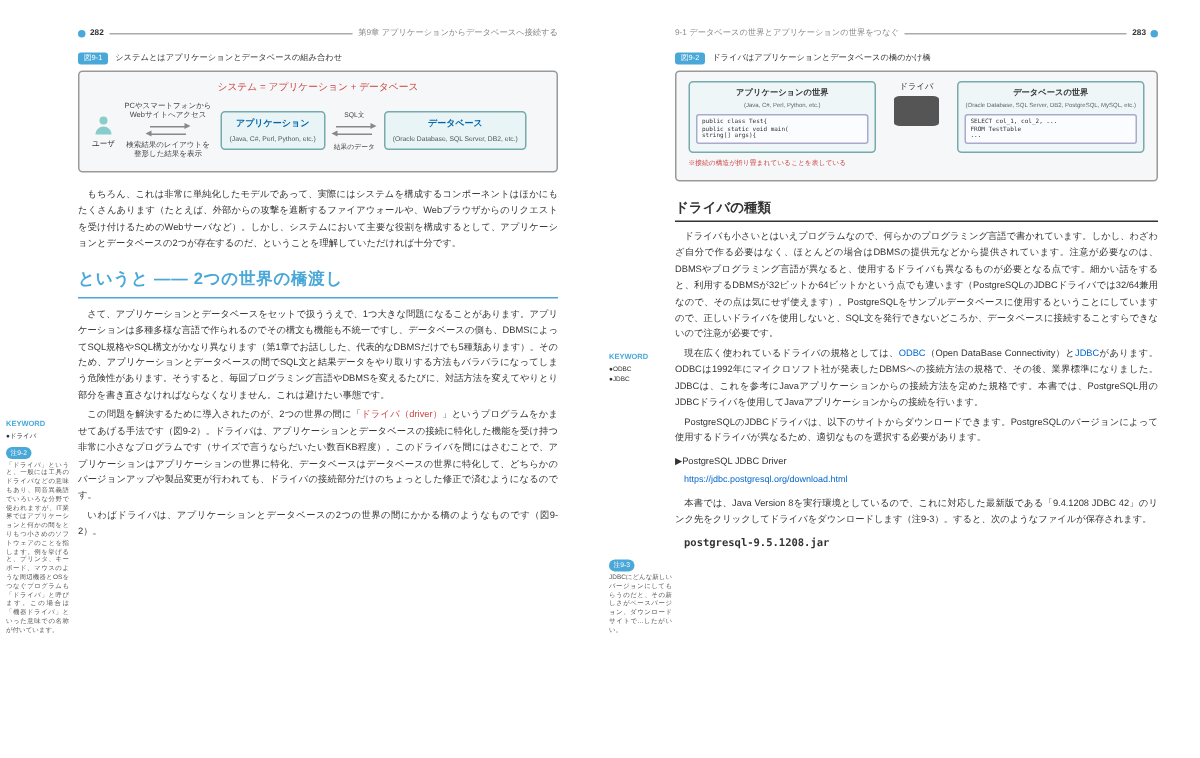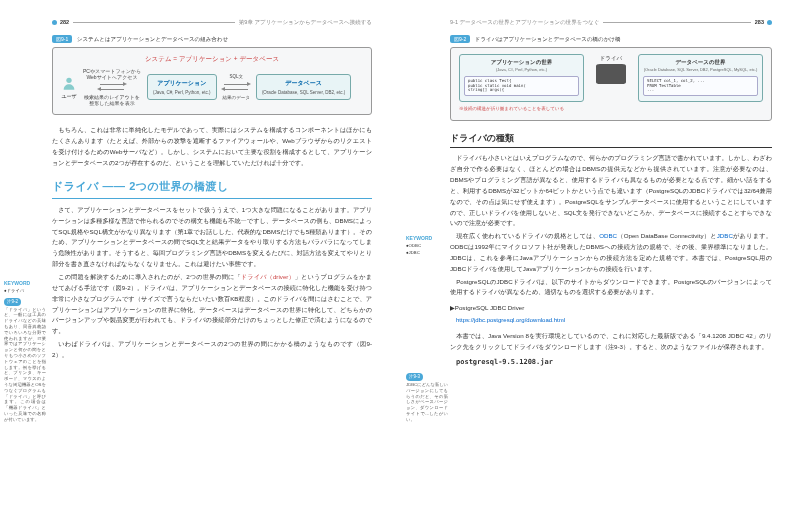--- a/index.html
+++ b/index.html
@@ -104,21 +104,21 @@
           <div class="bt">データベース</div>
           <div class="bs">(Oracle Database, SQL Server, DB2, etc.)</div>
         </div>
       </div>
     </div>
 
     <div class="body-text">
           <p>もちろん、これは非常に単純化したモデルであって、実際にはシステムを構成するコンポーネントはほかにもたくさんあります（たとえば、外部からの攻撃を遮断するファイアウォールや、Webブラウザからのリクエストを受け付けるためのWebサーバなど）。しかし、システムにおいて主要な役割を構成するとして、アプリケーションとデータベースの2つが存在するのだ、ということを理解していただければ十分です。</p>
         </div>
 
-    <h2 class="sec">ドライバ —— 2つの世界の橋渡し</h2>
+    <h2 class="sec">というと —— 2つの世界の橋渡し</h2>
 
     <div class="body-text">
           <p>さて、アプリケーションとデータベースをセットで扱ううえで、1つ大きな問題になることがあります。アプリケーションは多種多様な言語で作られるのでその構文も機能も不統一ですし、データベースの側も、DBMSによってSQL規格やSQL構文がかなり異なります（第1章でお話しした、代表的なDBMSだけでも5種類あります）。そのため、アプリケーションとデータベースの間でSQL文と結果データをやり取りする方法もバラバラになってしまう危険性があります。そうすると、毎回プログラミング言語やDBMSを変えるたびに、対話方法を変えてやりとり部分を書き直さなければならなくなりません。これは避けたい事態です。</p>
         </div>
     <div class="body-text">
       <p><span>この問題を解決するために導入されたのが、2つの世界の間に「</span><span class="kwd">ドライバ（driver）</span><span>」というプログラムをかませてあげる手法です（</span><span>図9-2</span><span>）。ドライバは、アプリケーションとデータベースの接続に特化した機能を受け持つ非常に小さなプログラムです（サイズで言うならだいたい数百KB程度）。このドライバを間にはさむことで、アプリケーションはアプリケーションの世界に特化、データベースはデータベースの世界に特化して、どちらかのバージョンアップや製品変更が行われても、ドライバの接続部分だけのちょっとした修正で済むようになるのです。</span></p>
     </div>
     <div class="body-text">
       <p><span>いわばドライバは、アプリケーションとデータベースの2つの世界の間にかかる橋のようなものです（</span><span>図9-2</span><span>）。</span></p>
     </div>

